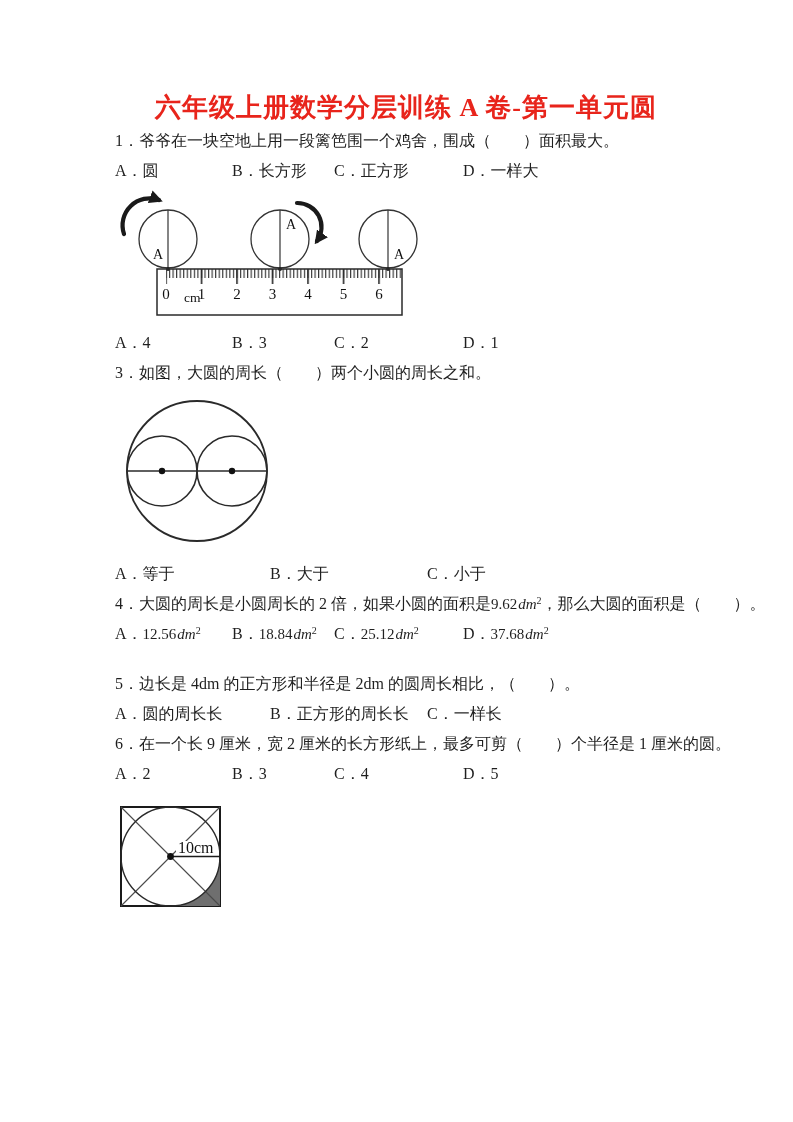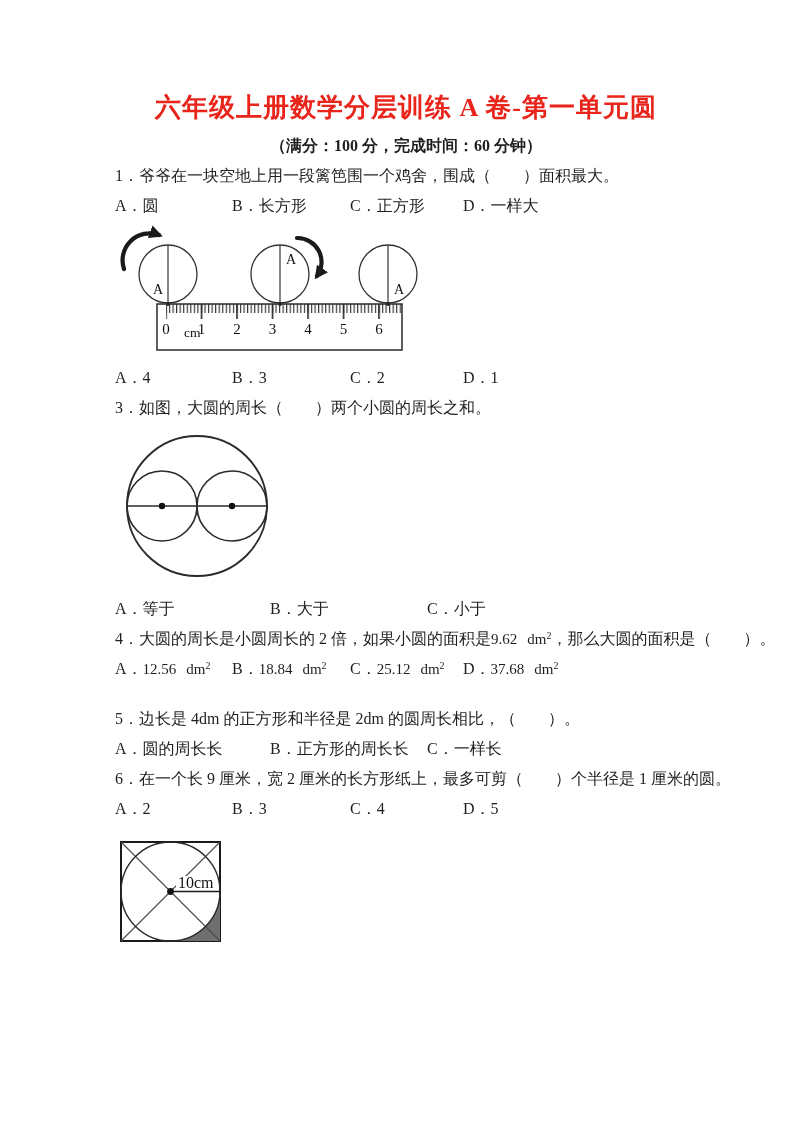--- a/index.html
+++ b/index.html
@@ -19,40 +19,39 @@
     color:#e8241b;text-align:center;letter-spacing:1px;
   }
   .subtitle{
     margin-top:5px;font-size:16px;line-height:30px;
     font-weight:700;text-align:center;
   }
   .section{margin-top:9px;font-size:16px;line-height:30px;font-weight:700;}
   .qline{font-size:16px;line-height:30px;padding-left:15px;white-space:nowrap;}
   .opts{position:relative;height:30px;font-size:16px;line-height:30px;}
   .opts .opt{position:absolute;top:0;white-space:nowrap;}
-  .p1{left:15px}.p2{left:132px}.p3{left:250px}.p4{left:363px}
+  .p1{left:15px}.p2{left:132px}.p3{left:234px}.p4{left:363px}
   .w2{left:170px}.w3{left:327px}
   .mnum{font-size:15px;}
-  .munit{padding-left:1px;margin-left:9px;}
+  .munit{font-style:italic;padding-left:1px;}
   sup{font-size:10px;line-height:0;vertical-align:5px;}
   .fig{display:block;}
   .fig1{margin:2px 0 0 10px;}
   .fig2{margin:6px 0 0 20px;}
   .fig3{margin:13px 0 0 12px;}
   .q5{margin-top:20px;}
   svg text{font-family:"Liberation Serif","DejaVu Serif",serif;}
 </style>
 </head>
 <body>
 
 <div class="page">
   <div class="content">
 
     <h1 class="title">六年级上册数学分层训练 A 卷-第一单元圆</h1>
-    <div class="subtitle">（满分：100 分，完成时间：60 分钟）</div>
 
     <div class="qline">1．爷爷在一块空地上用一段篱笆围一个鸡舍，围成（　　）面积最大。</div>
     <div class="opts">
       <span class="opt p1">A．圆</span>
       <span class="opt p2">B．长方形</span>
       <span class="opt p3">C．正方形</span>
       <span class="opt p4">D．一样大</span>
     </div>
 
 

